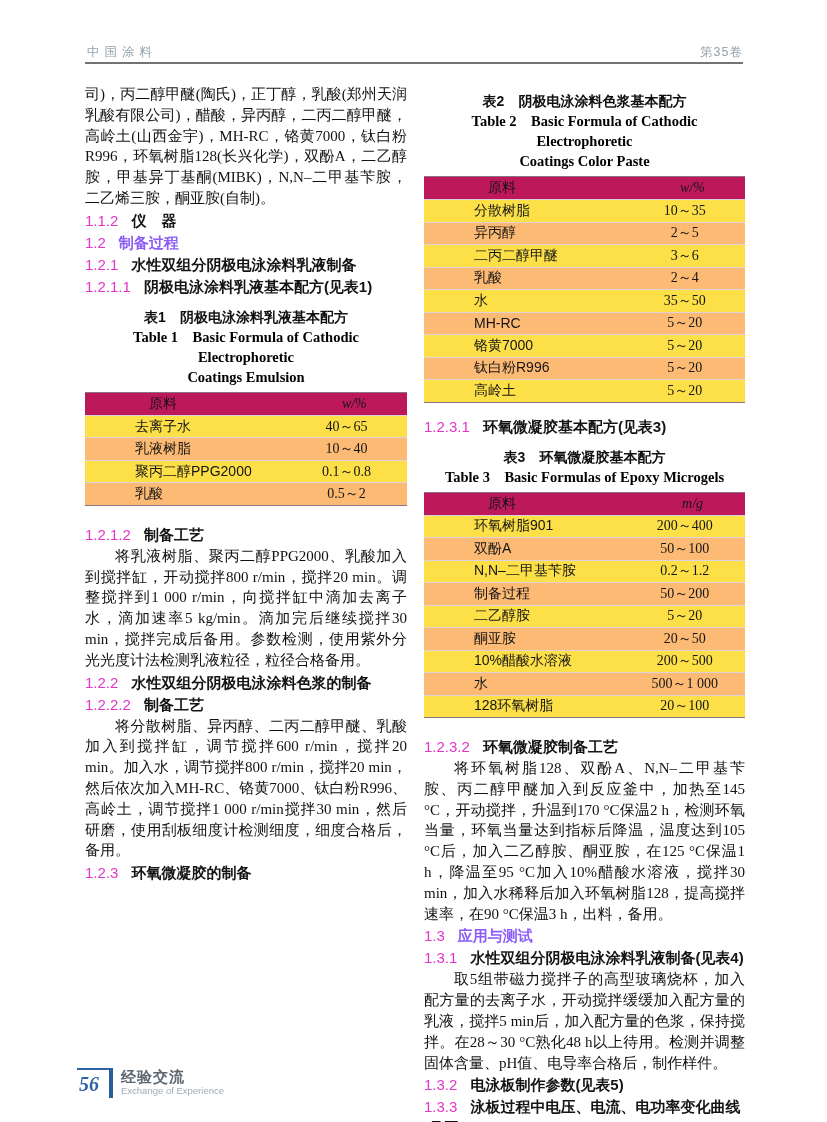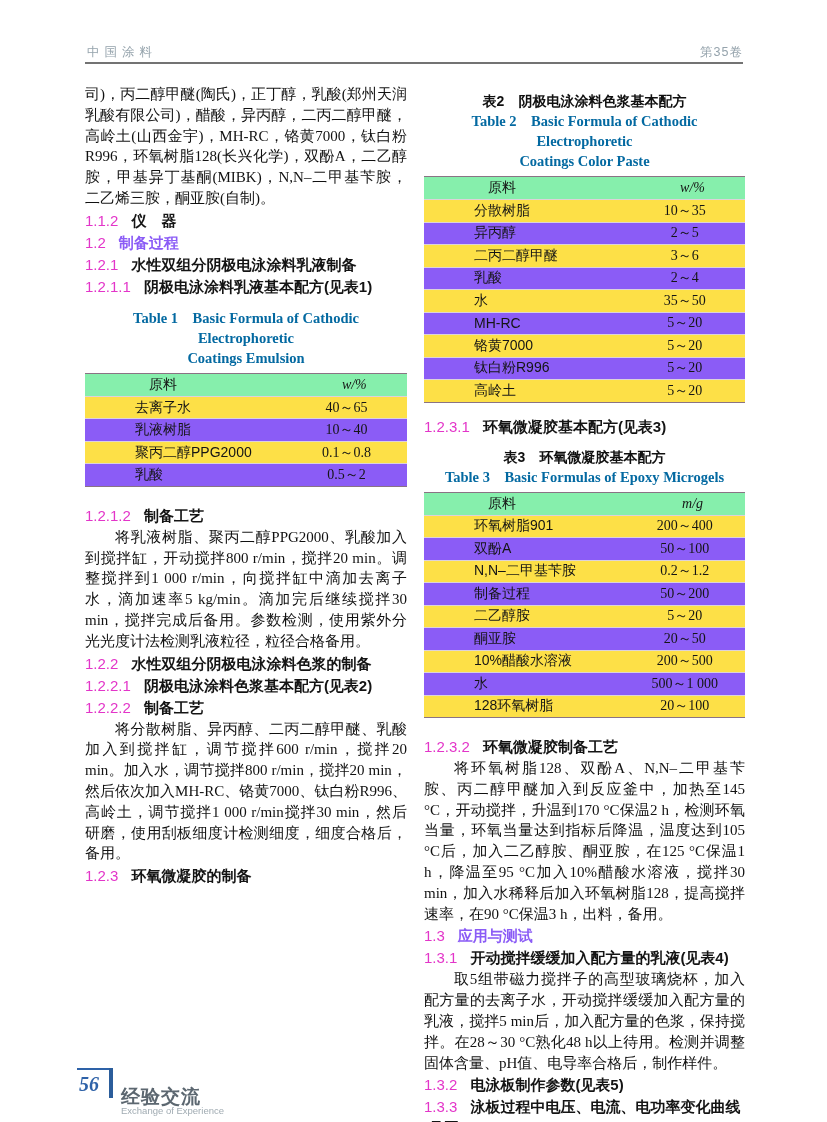--- a/index.html
+++ b/index.html
@@ -33,50 +33,50 @@
   .htxt{color:#141414;font-weight:bold;}
   .lv1 .htxt{color:#8b5cf6;margin-top:36px;}
   
   .tbl-block{margin-top:11px;margin-bottom:6px;}
   .tbl-title-cn{
     text-align:center;font-weight:bold;font-size:14px;line-height:19px;
     font-family:"Liberation Sans","DejaVu Sans",sans-serif;color:#101010;
   }
   .tbl-title-en{
     text-align:center;font-weight:bold;font-size:14.5px;line-height:20px;
-    font-family:"Liberation Serif","DejaVu Serif",serif;color:#0369a1;
+    font-family:"Liberation Serif","DejaVu Serif",serif;color:#000000;
   }
   .tbl{
     margin-top:5px;
     border-top:1.5px solid #8a7384;border-bottom:1.5px solid #8a7384;
   }
   .trow{
     display:flex;align-items:center;height:21.5px;font-size:14px;
     border-bottom:1px solid #ddd2da;
   }
   .trow:last-child{border-bottom:none;}
-  .trow.thead{background:#86efac;height:22px;gap:21px;}
-  .trow.pink{background:#8b5cf6;}
+  .trow.thead{background:#be185d;height:22px;gap:21px;}
+  .trow.pink{background:#fdba74;}
   .trow.white{background:#fde047;}
   .c1{flex:1.25;padding-left:50px;box-sizing:border-box;
       font-family:"Liberation Sans","DejaVu Sans",sans-serif;}
   .thead .c1{padding-left:64px;}
   .c2{flex:1;text-align:center;font-family:"Liberation Serif","DejaVu Serif",serif;}
   .thead .c2{font-style:italic;}
   
   .pfooter{position:absolute;left:77px;top:1068px;height:32px;display:flex;align-items:flex-start;}
   .pageno{
     border-top:2px solid #2e62a8;color:#2e62a8;font-weight:bold;font-style:italic;
     font-size:20px;line-height:26px;padding:1px 10px 0 2px;
     font-family:"Liberation Serif","DejaVu Serif",serif;
   }
   .vbar{width:4px;height:30px;background:#2b5d9b;margin-right:8px;}
   .flabel{
     font-family:"Liberation Sans","DejaVu Sans",sans-serif;
-    font-size:19px;font-weight:bold;color:#5c6770;line-height:17px;letter-spacing:1px;margin-top:20px;
+    font-size:15px;font-weight:bold;color:#5c6770;line-height:17px;letter-spacing:1px;
   }
   .fsub{
     font-family:"Liberation Sans","DejaVu Sans",sans-serif;
     font-size:9.5px;color:#a0abb2;line-height:12px;
   }
 </style>
 </head>
 <body>
 
 <div class="pheader">
@@ -96,20 +96,21 @@
     <span class="hnum">1.2</span><span class="htxt">制备过程</span>
   </div>
   <div class="hd">
     <span class="hnum">1.2.1</span><span class="htxt">水性双组分阴极电泳涂料乳液制备</span>
   </div>
   <div class="hd">
     <span class="hnum">1.2.1.1</span><span class="htxt">阴极电泳涂料乳液基本配方(见表1)</span>
   </div>
 
   <div class="tbl-block">
+    <div class="tbl-title-cn">表1　阴极电泳涂料乳液基本配方</div>
     <div class="tbl-title-en">Table 1　Basic Formula of Cathodic Electrophoretic</div>
     <div class="tbl-title-en">Coatings Emulsion</div>
     <div class="tbl">
         <div class="trow thead">
           <span class="c1">原料</span>
           <span class="c2">w/%</span>
         </div>
         <div class="trow white">
           <span class="c1">去离子水</span>
           <span class="c2">40～65</span>
@@ -129,23 +130,20 @@
       </div>
   </div>
 
   <div class="hd" style="margin-top:18px;">
     <span class="hnum">1.2.1.2</span><span class="htxt">制备工艺</span>
   </div>
   <p class="body-p indent">将乳液树脂、聚丙二醇PPG2000、乳酸加入到搅拌缸，开动搅拌800 r/min，搅拌20 min。调整搅拌到1 000 r/min，向搅拌缸中滴加去离子水，滴加速率5 kg/min。滴加完后继续搅拌30 min，搅拌完成后备用。参数检测，使用紫外分光光度计法检测乳液粒径，粒径合格备用。</p>
 
   <div class="hd">
     <span class="hnum">1.2.2</span><span class="htxt">水性双组分阴极电泳涂料色浆的制备</span>
-  </div>
-  <div class="hd">
-    <span class="hnum">1.2.2.1</span><span class="htxt">阴极电泳涂料色浆基本配方(见表2)</span>
   </div>
   <div class="hd">
     <span class="hnum">1.2.2.2</span><span class="htxt">制备工艺</span>
   </div>
   <p class="body-p indent">将分散树脂、异丙醇、二丙二醇甲醚、乳酸加入到搅拌缸，调节搅拌600 r/min，搅拌20 min。加入水，调节搅拌800 r/min，搅拌20 min，然后依次加入MH-RC、铬黄7000、钛白粉R996、高岭土，调节搅拌1 000 r/min搅拌30 min，然后研磨，使用刮板细度计检测细度，细度合格后，备用。</p>
 
   <div class="hd">
     <span class="hnum">1.2.3</span><span class="htxt">环氧微凝胶的制备</span>
   </div>
 </div>
@@ -252,21 +250,21 @@
 
   <div class="hd" style="margin-top:18px;">
     <span class="hnum">1.2.3.2</span><span class="htxt">环氧微凝胶制备工艺</span>
   </div>
   <p class="body-p indent">将环氧树脂128、双酚A、N,N–二甲基苄胺、丙二醇甲醚加入到反应釜中，加热至145 °C，开动搅拌，升温到170 °C保温2 h，检测环氧当量，环氧当量达到指标后降温，温度达到105 °C后，加入二乙醇胺、酮亚胺，在125 °C保温1 h，降温至95 °C加入10%醋酸水溶液，搅拌30 min，加入水稀释后加入环氧树脂128，提高搅拌速率，在90 °C保温3 h，出料，备用。</p>
 
   <div class="hd lv1">
     <span class="hnum">1.3</span><span class="htxt">应用与测试</span>
   </div>
   <div class="hd">
-    <span class="hnum">1.3.1</span><span class="htxt">开动搅拌缓缓加入配方量的乳液(见表4)</span>
+    <span class="hnum">1.3.1</span><span class="htxt">水性双组分阴极电泳涂料乳液制备(见表4)</span>
   </div>
   <p class="body-p indent">取5组带磁力搅拌子的高型玻璃烧杯，加入配方量的去离子水，开动搅拌缓缓加入配方量的乳液，搅拌5 min后，加入配方量的色浆，保持搅拌。在28～30 °C熟化48 h以上待用。检测并调整固体含量、pH值、电导率合格后，制作样件。</p>
 
   <div class="hd">
     <span class="hnum">1.3.2</span><span class="htxt">电泳板制作参数(见表5)</span>
   </div>
   <div class="hd">
     <span class="hnum">1.3.3</span><span class="htxt">泳板过程中电压、电流、电功率变化曲线(见图1)</span>
   </div>
 

